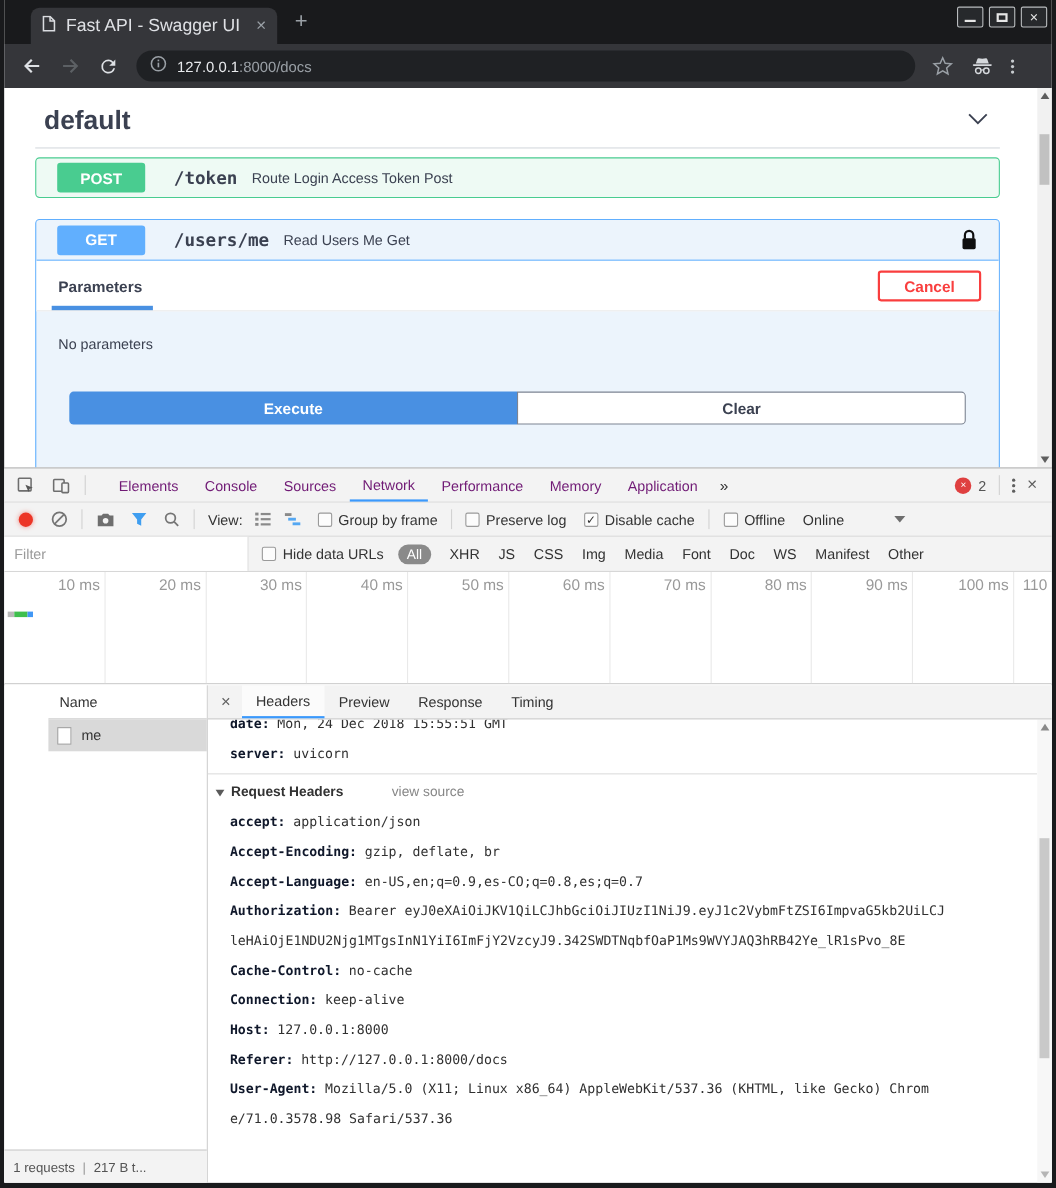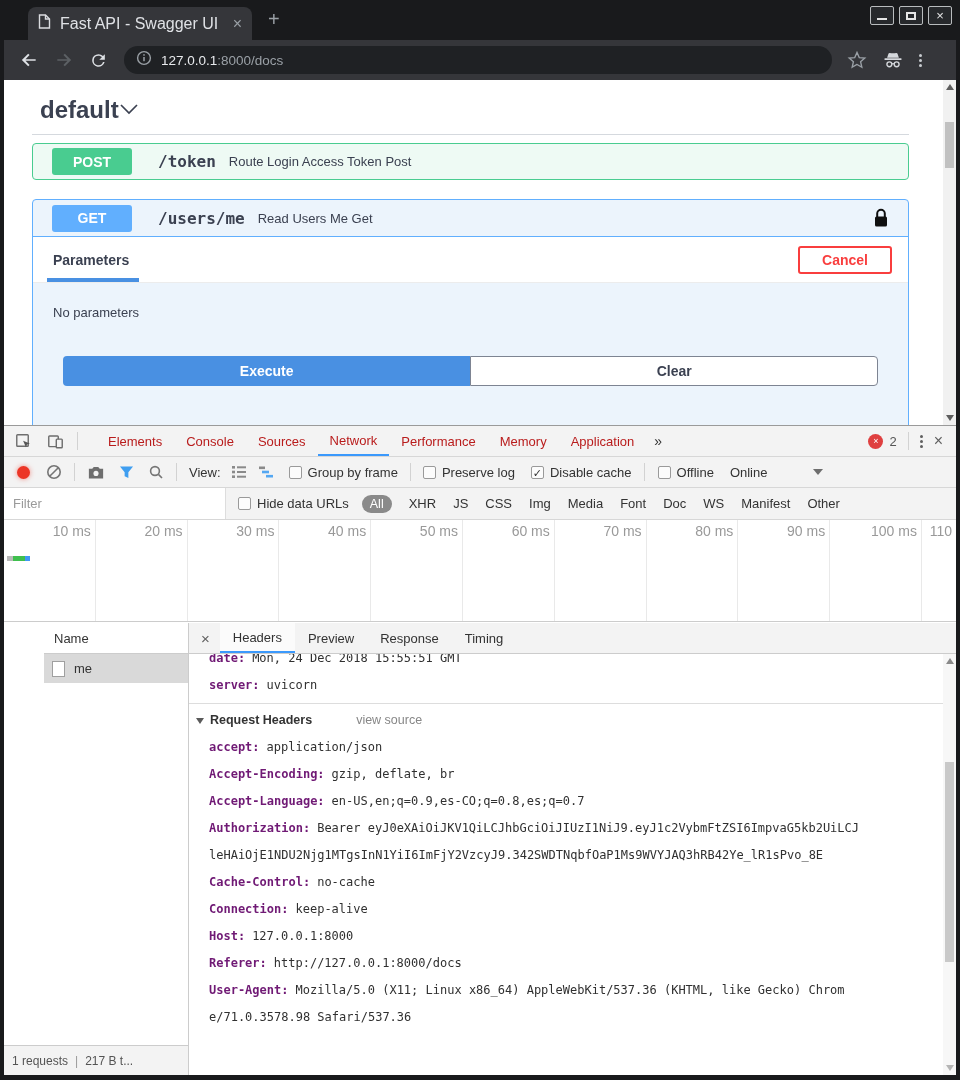--- a/index.html
+++ b/index.html
@@ -29,21 +29,21 @@
   .navic { margin-left:15px; display:flex; align-items:center; }
   .urlbar { margin-left:16px; width:708px; height:28px; border-radius:14px; background:#1f2124;
             display:flex; align-items:center; padding:0 12px; }
   .url-host { color:#e8eaed; font-size:13.5px; margin-left:9px; }
   .url-path { color:#9aa0a6; font-size:13.5px; }
   .tbic { margin-left:15px; display:flex; align-items:center; }
 
   
   .bcontent { position:absolute; left:0; right:0; top:80px; height:345px; background:#fff; overflow:hidden; }
   .swagger { position:absolute; left:28px; right:47px; top:0; }
-  .sw-head { display:flex; align-items:center; padding:16px 10px 10px 8px; }
+  .sw-head { display:flex; align-items:center; justify-content:space-between; padding:16px 10px 10px 8px; }
   .sw-title { font-size:24px; font-weight:bold; color:#3b4151; }
   .sw-divider { border-bottom:1px solid #d5d9de; }
   .badge { width:80px; height:27px; margin-left:19px; border-radius:3px; color:#fff; font-weight:bold;
            font-size:14px; display:flex; align-items:center; justify-content:center; flex:0 0 auto; }
   .op-path { font-family:"DejaVu Sans Mono", monospace; font-weight:bold; font-size:16px; color:#3b4151; margin-left:26px; }
   .op-summary { font-size:13px; color:#3b4151; margin-left:13px; }
   .op-post { margin-top:8px; height:37px; border:1px solid #49cc90; background:#eefaf4;
              border-radius:4px; display:flex; align-items:center; }
   .op-get-block { margin-top:19px; border:1px solid #61affe; border-radius:4px; background:#ecf4fc; height:260px; overflow:hidden; }
   .op-get-head { height:36px; display:flex; align-items:center; position:relative; }
@@ -67,21 +67,21 @@
   .sbar { position:absolute; right:0; top:0; bottom:0; width:13px; background:#f1f1f1; }
   .sb-thumb { position:absolute; left:2px; right:2px; background:#c1c1c1; }
   .arr { width:0; height:0; border-left:4px solid transparent; border-right:4px solid transparent; margin:4px auto 0; }
   .arr.up { border-bottom:6px solid #5e5e5e; }
   .arr.down { border-top:6px solid #5e5e5e; position:absolute; bottom:4px; left:2.5px; }
 
   
   .devtools { position:absolute; left:0; right:0; top:425px; bottom:0; border-top:1px solid #9a9a9a; background:#fff; }
   .vdiv { width:1px; height:18px; background:#d2d2d2; margin-left:12px; flex:0 0 auto; }
   .dt-tabbar { height:31px; background:#f3f3f3; border-bottom:1px solid #d7d7d7; display:flex; align-items:center; }
-  .dt-tab { padding:0 12px; font-size:13px; color:#b91c1c; height:100%; display:flex; align-items:center; }
+  .dt-tab { padding:0 12px; font-size:13px; color:#701a75; height:100%; display:flex; align-items:center; }
   .dt-tab.active { border-bottom:2px solid #3b99fc; }
   .dt-more { font-size:14px; color:#333; padding:0 8px; }
   .dt-right { margin-left:auto; display:flex; align-items:center; gap:11px; padding-right:13px; }
   .err-badge { width:15px; height:15px; border-radius:50%; background:#df4040; color:#fff; font-size:9px;
                display:flex; align-items:center; justify-content:center; }
   .err-count { font-size:13px; color:#555; margin-left:-5px; }
   .kebab { display:flex; flex-direction:column; gap:2px; }
   .kebab i { width:3px; height:3px; border-radius:50%; background:#5f5f5f; }
   .gray-x { color:#5f5f5f; font-size:16px; line-height:1; }
 
@@ -125,21 +125,21 @@
   .detail-panel { flex:1; position:relative; background:#fff; }
   .detail-tabs { height:31px; background:#f3f3f3; border-bottom:1px solid #ccc; display:flex; align-items:center;
                  position:relative; z-index:2; }
   .d-close { padding:0 10px 0 12px; color:#5f5f5f; font-size:15px; }
   .d-tab { padding:0 13px; height:100%; display:flex; align-items:center; font-size:13px; color:#333; }
   .d-tab.active { background:#fbfbfb; border-bottom:2px solid #3b99fc; }
   .detail-body { position:absolute; left:0; right:13px; top:31px; bottom:0; overflow:hidden;
                  font-family:"DejaVu Sans Mono", monospace; font-size:12px; color:#303030; }
   .hrow { line-height:27px; padding-left:20px; word-break:break-all; }
   .hrow.clip { margin-top:-9px; }
-  .hname { font-weight:bold; color:#701a75; margin-right:7px; }
+  .hname { font-weight:bold; color:#0f172a; margin-right:7px; }
   .hdivider { border-top:1px solid #ddd; margin:4px 0 3px; }
   .rh-title-row { display:flex; align-items:center; padding-left:7px; line-height:27px; height:27px;
                   font-family:"Liberation Sans", sans-serif; font-size:12.5px; }
   .tri-down { width:0; height:0; border-left:4px solid transparent; border-right:4px solid transparent;
               border-top:6px solid #5a5a5a; margin-right:6px; }
   .rh-title { font-weight:bold; color:#333; }
   .view-source { color:#878787; margin-left:44px; }
   .dsbar { position:absolute; right:0; top:31px; bottom:0; width:13px; background:#f7f7f7; }
 </style>
 </head>

